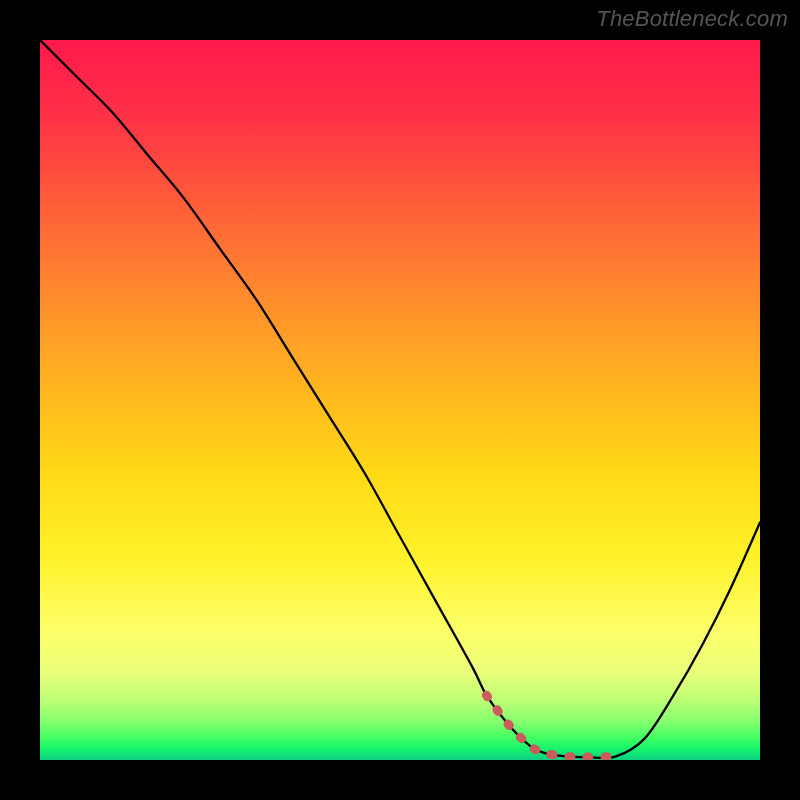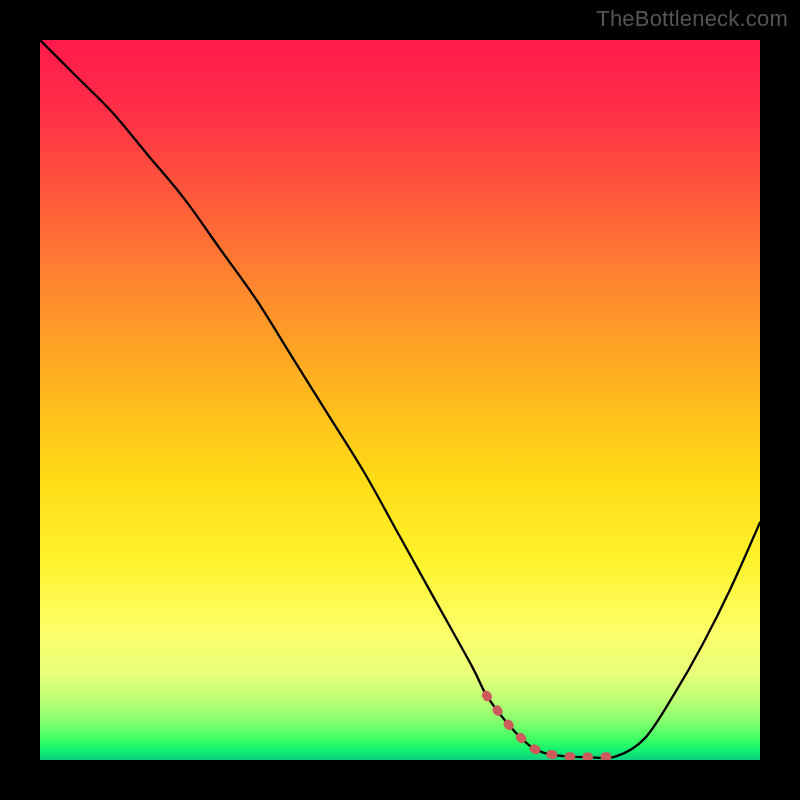--- a/index.html
+++ b/index.html
@@ -11,20 +11,21 @@
     overflow: hidden;
     font-family: Arial, Helvetica, sans-serif;
   }
   .frame {
     position: absolute;
     left: 0;
     top: 0;
     width: 800px;
     height: 800px;
     background: #000;
+    font-style: italic;
   }
   .attribution {
     position: absolute;
     top: 6px;
     right: 12px;
     color: #555;
     font-size: 22px;
     letter-spacing: 0.2px;
     font-weight: 400;
   }

